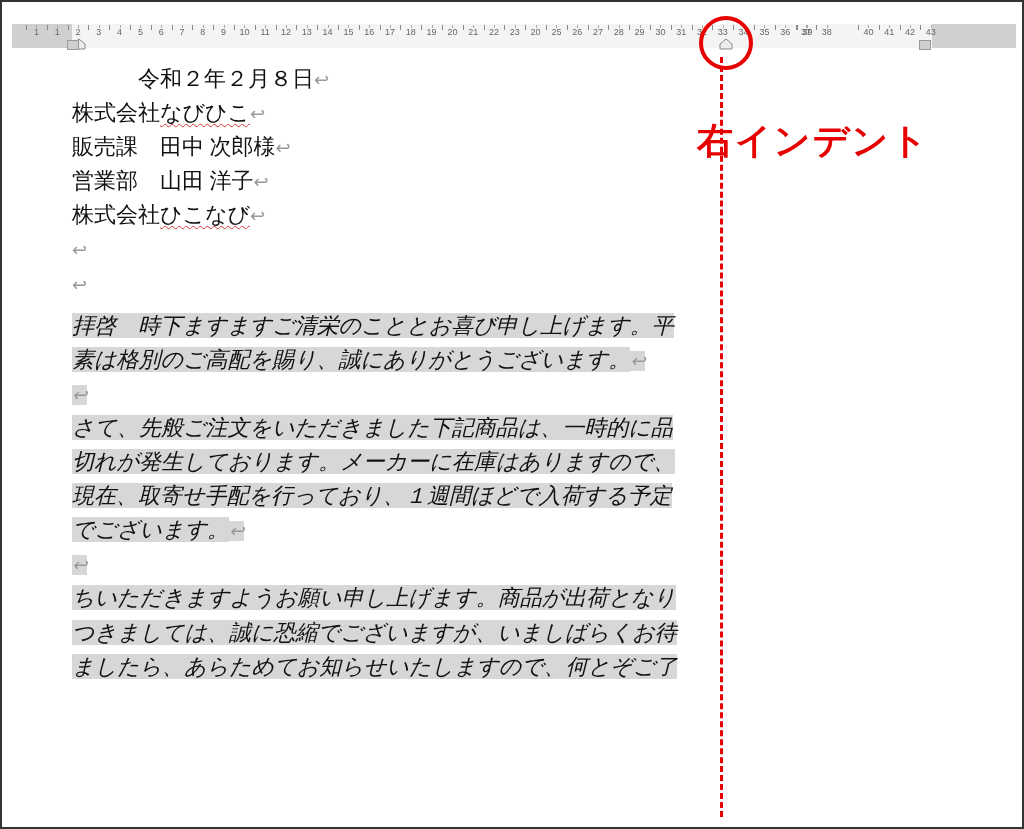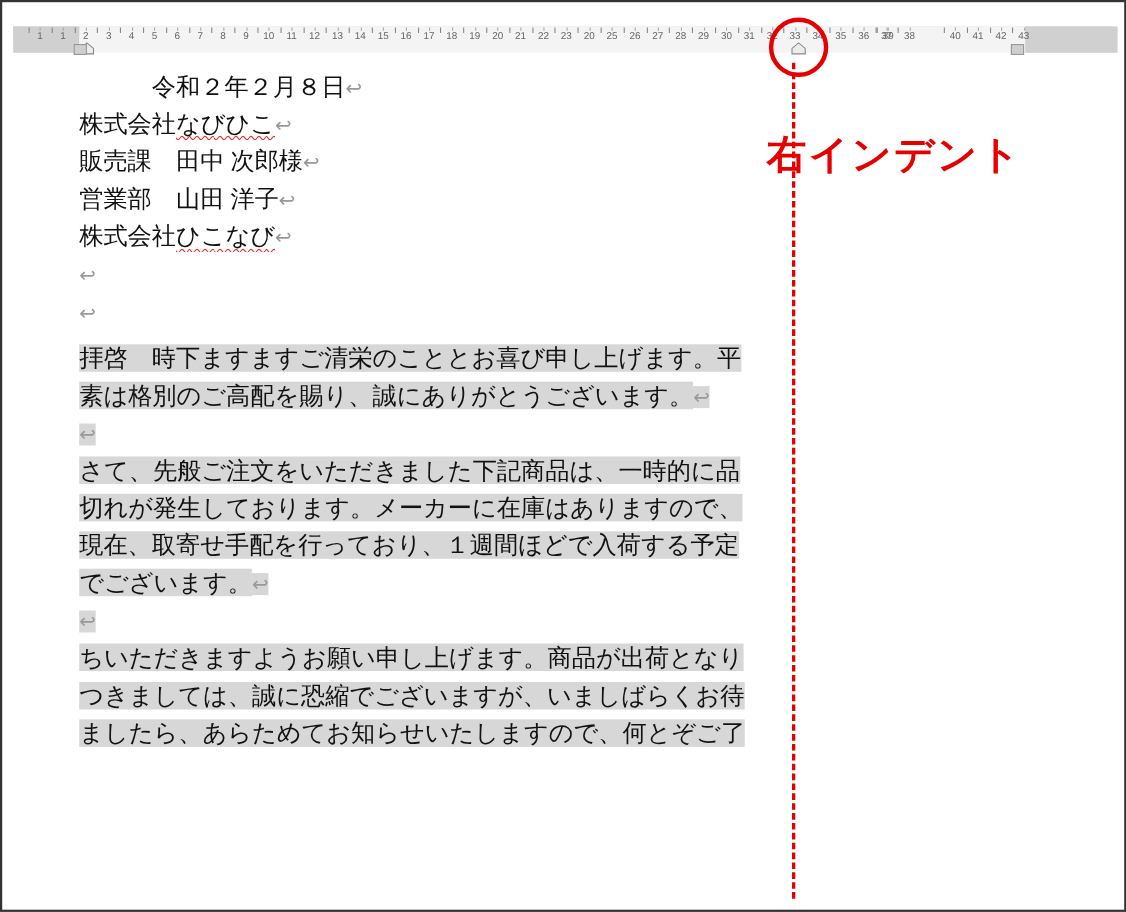--- a/index.html
+++ b/index.html
@@ -17,21 +17,21 @@
   .indent-marker svg{display:block;}
   .indent-stop-l{position:absolute;left:65px;top:38px;width:10px;height:8px;background:#cfcfcf;border:1px solid #999;}
   .indent-stop-r{position:absolute;top:38px;width:10px;height:8px;background:#cfcfcf;border:1px solid #999;}
   
   .page{position:absolute;top:60px;left:70px;width:660px;}
   .line{font-size:22px;line-height:1.55;color:#111;white-space:pre;}
   .ret{color:#999;font-size:18px;}
   .underdot{text-decoration:underline wavy #d33 1px;text-underline-offset:3px;}
   .title{font-size:26px;font-weight:600;margin-top:18px;margin-bottom:8px;}
   .blk{font-size:22px;line-height:1.55;color:#111;}
-  .sel{background:#d7d7d7;}
+  .sel{background:#d7d7d7;font-style:italic;}
   .body-area{margin-top:8px;}
   .dashed{position:absolute;top:55px;left:718px;width:0;height:760px;border-left:3px dashed #e60000;}
   .circle{position:absolute;top:14px;left:697px;width:46px;height:46px;border:4px solid #e60000;border-radius:50%;}
   .annot{position:absolute;top:115px;left:695px;color:#e60000;font-family:"Hiragino Sans","Yu Gothic",sans-serif;font-weight:700;font-size:36px;letter-spacing:2px;}
 </style>
 </head>
 <body>
 
 <div class="frame">
 

